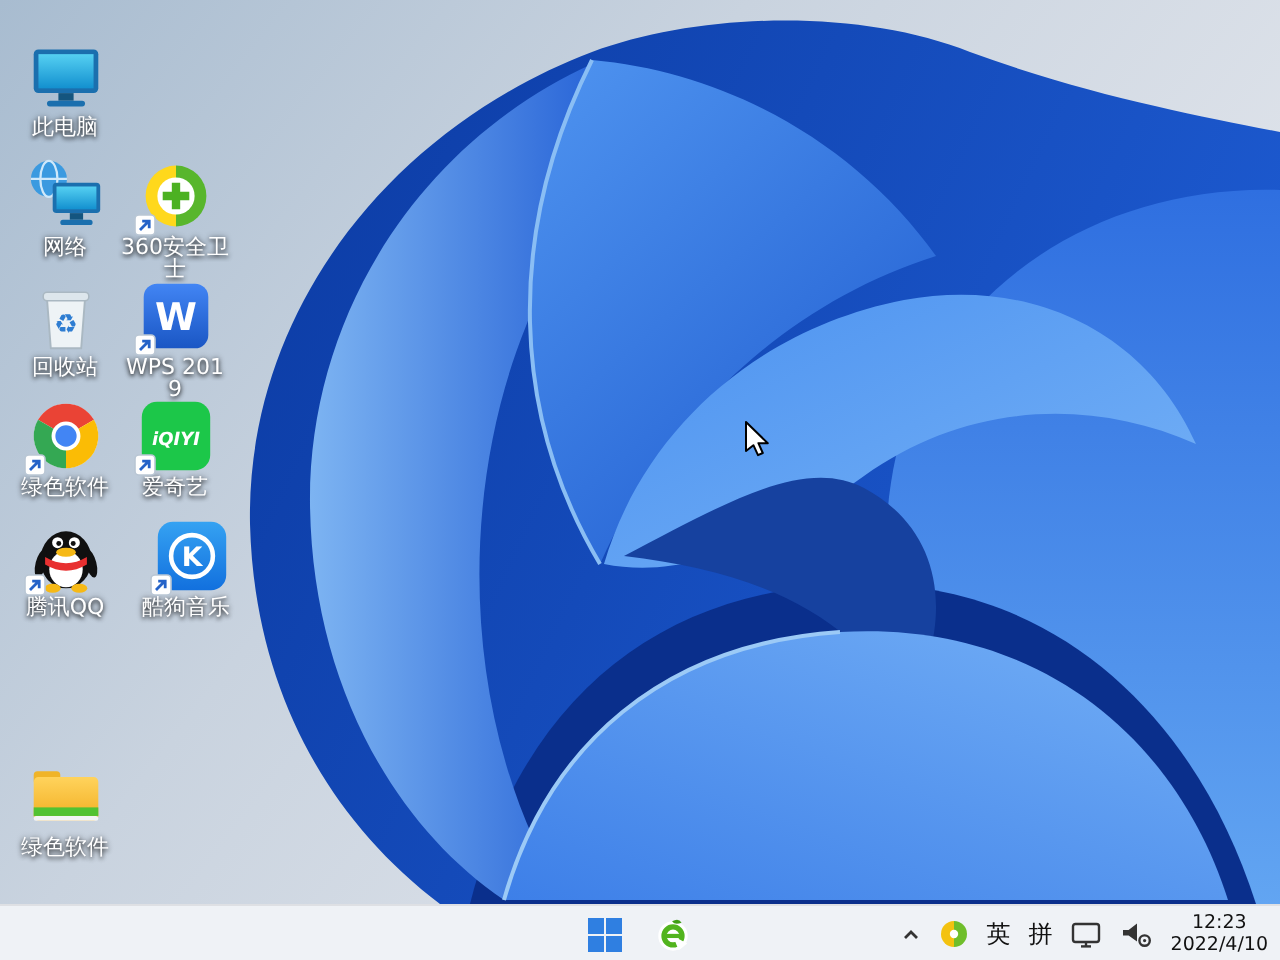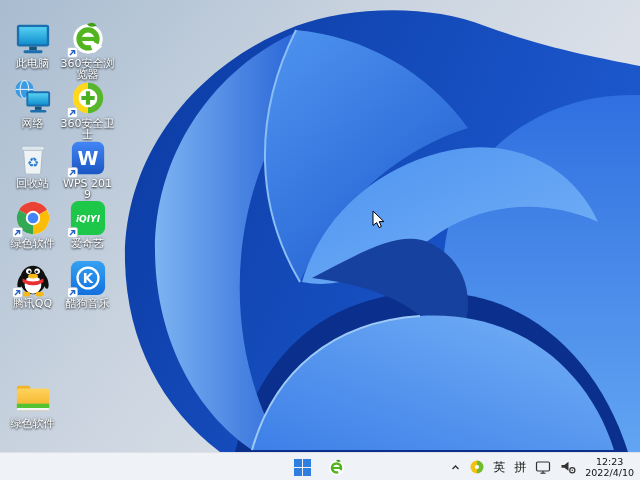--- a/index.html
+++ b/index.html
@@ -222,32 +222,20 @@
   <div class="icon" style="grid-column-start: 1; grid-row-start: 1;">
     <div class="icon-art">
       <svg class="icon-svg">
             <use href="#sym-this-pc"></use>
           </svg>
 
     </div>
     <div class="icon-label">此电脑</div>
   </div>
 
-  <div class="icon" style="grid-column-start: 2; grid-row-start: 1;">
-    <div class="icon-art">
-      <svg class="icon-svg">
-            <use href="#sym-browser-360"></use>
-          </svg>
-      <svg class="badge" viewBox="0 0 11 11" style="display: block;">
-        <rect x="0.5" y="0.5" width="10" height="10" rx="2" fill="#fff" stroke="#b9c6d4" stroke-width="0.8"></rect>
-        <path d="M3 8 L7.2 3.8 M4.1 3.6 h3.5 v3.5" fill="none" stroke="#2563c8" stroke-width="1.4"></path>
-      </svg>
-    </div>
-    <div class="icon-label">360安全浏览器</div>
-  </div>
 
   <div class="icon" style="grid-column-start: 1; grid-row-start: 2;">
     <div class="icon-art">
       <svg class="icon-svg">
             <use href="#sym-network"></use>
           </svg>
 
     </div>
     <div class="icon-label">网络</div>
   </div>
@@ -320,21 +308,21 @@
             <use href="#sym-iqiyi"></use>
           </svg>
       <svg class="badge" viewBox="0 0 11 11" style="display: block;">
         <rect x="0.5" y="0.5" width="10" height="10" rx="2" fill="#fff" stroke="#b9c6d4" stroke-width="0.8"></rect>
         <path d="M3 8 L7.2 3.8 M4.1 3.6 h3.5 v3.5" fill="none" stroke="#2563c8" stroke-width="1.4"></path>
       </svg>
     </div>
     <div class="icon-label">爱奇艺</div>
   </div>
 
-  <div class="icon" style="grid-column-start: 2; grid-row-start: 5;">
+  <div class="icon" style="grid-column-start: 2; grid-row-start: 5; align-items: flex-end;">
     <div class="icon-art">
       <svg class="icon-svg">
             <use href="#sym-kugou"></use>
           </svg>
       <svg class="badge" viewBox="0 0 11 11" style="display: block;">
         <rect x="0.5" y="0.5" width="10" height="10" rx="2" fill="#fff" stroke="#b9c6d4" stroke-width="0.8"></rect>
         <path d="M3 8 L7.2 3.8 M4.1 3.6 h3.5 v3.5" fill="none" stroke="#2563c8" stroke-width="1.4"></path>
       </svg>
     </div>
     <div class="icon-label">酷狗音乐</div>

